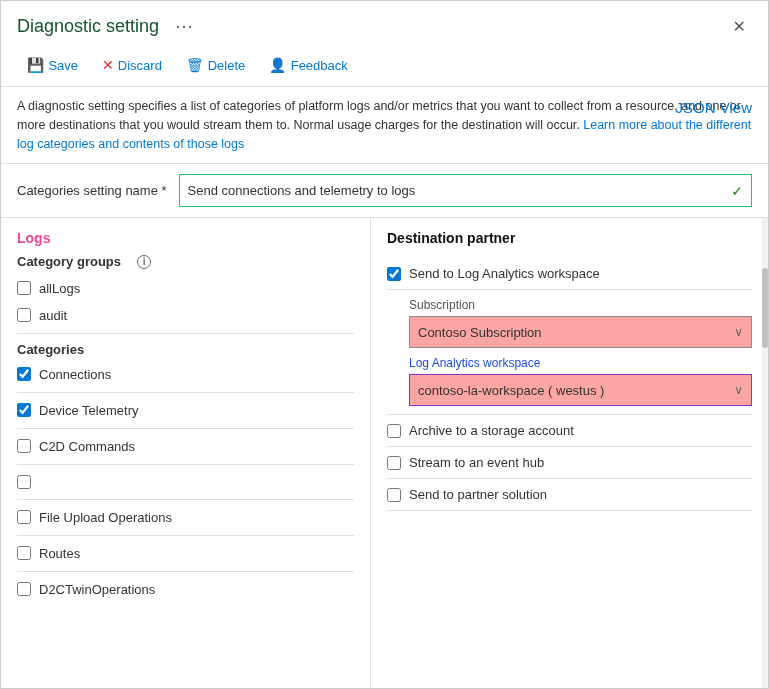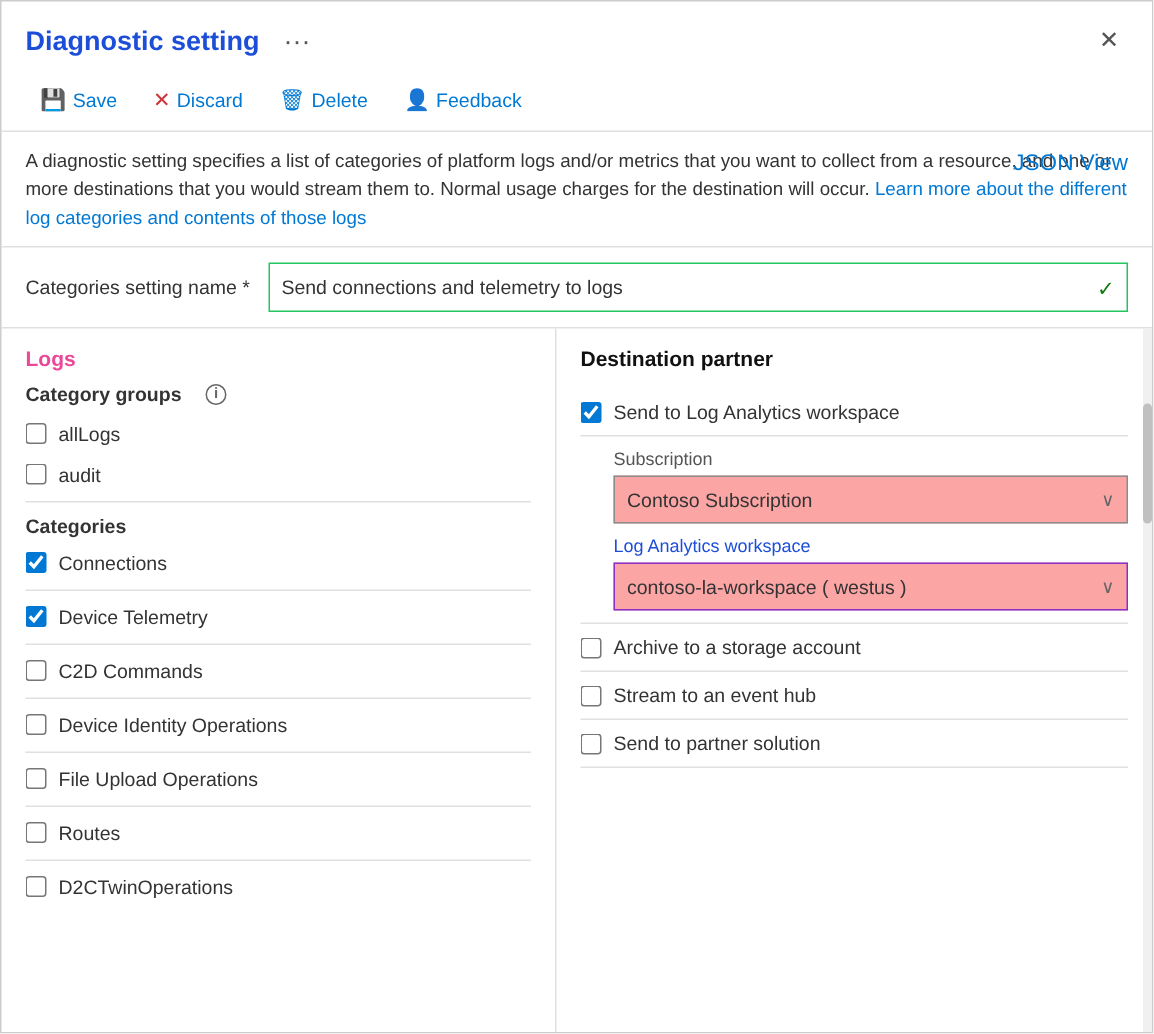--- a/index.html
+++ b/index.html
@@ -23,22 +23,22 @@
     }
     .panel-header {
       display: flex;
       align-items: center;
       justify-content: space-between;
       padding: 12px 16px 8px 16px;
       border-bottom: none;
     }
     .panel-title {
       font-size: 18px;
-      font-weight: 700;
-      color: #1d4ed8;
+      font-weight: 400;
+      color: #14532d;
     }
     .panel-menu {
       font-size: 18px;
       color: #555;
       margin-left: 8px;
       cursor: pointer;
     }
     .close-btn {
       font-size: 16px;
       color: #555;
@@ -339,21 +339,20 @@
         <label for="deviceTelemetry">Device Telemetry</label>
       </div>
       <hr class="separator-line">
       <div class="checkbox-item">
         <input type="checkbox" id="c2dCommands" style="">
         <label for="c2dCommands">C2D Commands</label>
       </div>
       <hr class="separator-line">
       <div class="checkbox-item">
         <input type="checkbox" id="deviceIdentity" style="">
-        <label for="deviceIdentity">Device Identity Operations</label>
       </div>
       <hr class="separator-line">
       <div class="checkbox-item">
         <input type="checkbox" id="fileUpload" style="">
         <label for="fileUpload">File Upload Operations</label>
       </div>
       <hr class="separator-line">
       <div class="checkbox-item">
         <input type="checkbox" id="routes" style="">
         <label for="routes">Routes</label>

